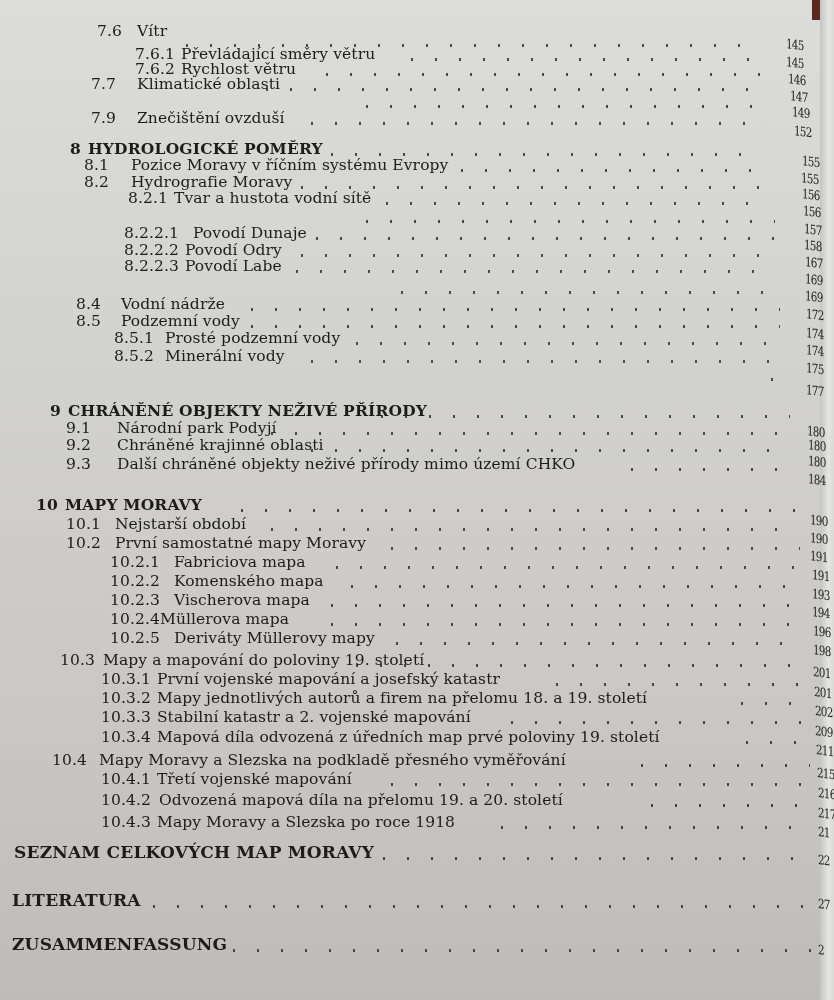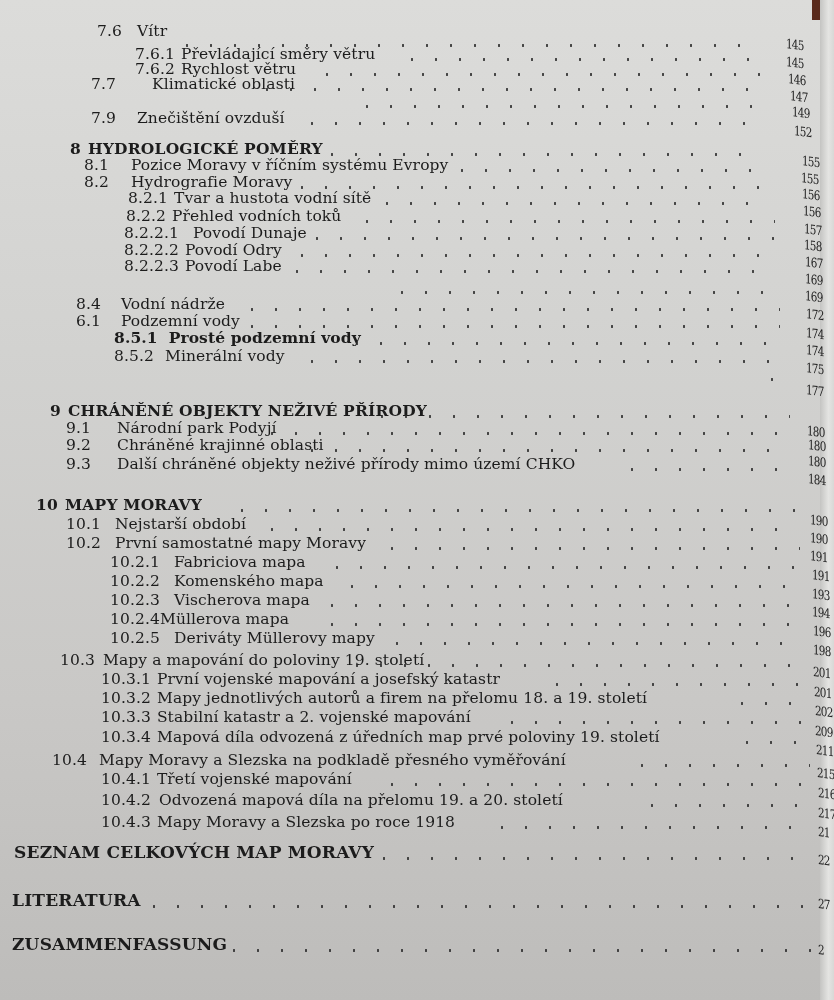--- a/index.html
+++ b/index.html
@@ -88,61 +88,60 @@
 <div class="toc" id="toc">
     <div class="row" style="left: 97px; top: 23px;"><span class="num">7.6</span><span class="title" style="margin-left: 15px;">Vítr</span></div>
     <div class="leader" style="left: 175px; top: 44px; width: 585px;"></div>
     <div class="pg" style="left: 786px; top: 36px;">145</div>
     <div class="row" style="left: 135px; top: 46px;"><span class="num">7.6.1</span><span class="title" style="margin-left: 6px;">Převládající směry větru</span></div>
     <div class="leader" style="left: 400px; top: 58px; width: 360px;"></div>
     <div class="pg" style="left: 786px; top: 54px;">145</div>
     <div class="row" style="left: 135px; top: 61px;"><span class="num">7.6.2</span><span class="title" style="margin-left: 6px;">Rychlost větru</span></div>
     <div class="leader" style="left: 315px; top: 73px; width: 445px;"></div>
     <div class="pg" style="left: 788px; top: 71px;">146</div>
-    <div class="row" style="left: 91px; top: 76px;"><span class="num">7.7</span><span class="title" style="margin-left: 36px;">Klimatické oblasti</span></div>
+    <div class="row" style="left: 91px; top: 76px;"><span class="num">7.7</span><span class="title" style="margin-left: 21px;">Klimatické oblasti</span></div>
     <div class="leader" style="left: 255px; top: 88px; width: 505px;"></div>
     <div class="pg" style="left: 790px; top: 88px;">147</div>
     <div class="leader" style="left: 355px; top: 105px; width: 405px;"></div>
     <div class="pg" style="left: 792px; top: 104px;">149</div>
     <div class="row" style="left: 91px; top: 110px;"><span class="num">7.9</span><span class="title" style="margin-left: 21px;">Znečištění ovzduší</span></div>
     <div class="leader" style="left: 300px; top: 122px; width: 460px;"></div>
     <div class="pg" style="left: 794px; top: 123px;">152</div>
     <div class="row chapter" style="left: 70px; top: 141px;"><span class="num">8</span><span class="title" style="margin-left: 7px;">HYDROLOGICKÉ POMĚRY</span></div>
     <div class="leader" style="left: 320px; top: 153px; width: 440px;"></div>
     <div class="pg" style="left: 802px; top: 153px;">155</div>
     <div class="row" style="left: 84px; top: 157px;"><span class="num">8.1</span><span class="title" style="margin-left: 22px;">Pozice Moravy v říčním systému Evropy</span></div>
     <div class="leader" style="left: 450px; top: 169px; width: 310px;"></div>
     <div class="pg" style="left: 801px; top: 170px;">155</div>
     <div class="row" style="left: 84px; top: 174px;"><span class="num">8.2</span><span class="title" style="margin-left: 22px;">Hydrografie Moravy</span></div>
     <div class="leader" style="left: 290px; top: 186px; width: 480px;"></div>
     <div class="pg" style="left: 802px; top: 186px;">156</div>
     <div class="row" style="left: 128px; top: 190px;"><span class="num">8.2.1</span><span class="title" style="margin-left: 6px;">Tvar a hustota vodní sítě</span></div>
     <div class="leader" style="left: 375px; top: 202px; width: 395px;"></div>
     <div class="pg" style="left: 803px; top: 203px;">156</div>
-    <div class="row" style="left: 126px; top: 208px;"><span class="num">8.2.2</span><span class="title" style="margin-left: 6px;">Přehled vodních toků</span></div>
     <div class="leader" style="left: 355px; top: 220px; width: 420px;"></div>
     <div class="pg" style="left: 804px; top: 221px;">157</div>
     <div class="row" style="left: 124px; top: 225px;"><span class="num">8.2.2.1</span><span class="title" style="margin-left: 14px;">Povodí Dunaje</span></div>
     <div class="leader" style="left: 305px; top: 237px; width: 470px;"></div>
     <div class="pg" style="left: 804px; top: 237px;">158</div>
     <div class="row" style="left: 124px; top: 242px;"><span class="num">8.2.2.2</span><span class="title" style="margin-left: 6px;">Povodí Odry</span></div>
     <div class="leader" style="left: 290px; top: 254px; width: 485px;"></div>
     <div class="pg" style="left: 805px; top: 254px;">167</div>
     <div class="row" style="left: 124px; top: 258px;"><span class="num">8.2.2.3</span><span class="title" style="margin-left: 6px;">Povodí Labe</span></div>
     <div class="leader" style="left: 285px; top: 270px; width: 490px;"></div>
     <div class="pg" style="left: 805px; top: 271px;">169</div>
     <div class="leader" style="left: 390px; top: 291px; width: 390px;"></div>
     <div class="pg" style="left: 805px; top: 288px;">169</div>
     <div class="row" style="left: 76px; top: 296px;"><span class="num">8.4</span><span class="title" style="margin-left: 20px;">Vodní nádrže</span></div>
     <div class="leader" style="left: 240px; top: 308px; width: 540px;"></div>
     <div class="pg" style="left: 806px; top: 306px;">172</div>
-    <div class="row" style="left: 76px; top: 313px;"><span class="num">6.1</span><span class="title" style="margin-left: 20px;">Podzemní vody</span></div>
+    <div class="row" style="left: 76px; top: 313px;"><span class="num">8.5</span><span class="title" style="margin-left: 20px;">Podzemní vody</span></div>
     <div class="leader" style="left: 240px; top: 325px; width: 540px;"></div>
     <div class="pg" style="left: 806px; top: 325px;">174</div>
-    <div class="row" style="left: 114px; top: 330px; font-weight: bold;"><span class="num">8.5.1</span><span class="title" style="margin-left: 11px;">Prosté podzemní vody</span></div>
+    <div class="row" style="left: 114px; top: 330px;"><span class="num">8.5.1</span><span class="title" style="margin-left: 11px;">Prosté podzemní vody</span></div>
     <div class="leader" style="left: 345px; top: 342px; width: 440px;"></div>
     <div class="pg" style="left: 806px; top: 342px;">174</div>
     <div class="row" style="left: 114px; top: 348px;"><span class="num">8.5.2</span><span class="title" style="margin-left: 11px;">Minerální vody</span></div>
     <div class="leader" style="left: 300px; top: 360px; width: 485px;"></div>
     <div class="pg" style="left: 806px; top: 360px;">175</div>
     <div class="leader" style="left: 760px; top: 378px; width: 30px;"></div>
     <div class="pg" style="left: 806px; top: 382px;">177</div>
     <div class="row chapter" style="left: 50px; top: 403px;"><span class="num">9</span><span class="title" style="margin-left: 7px;">CHRÁNĚNÉ OBJEKTY NEŽIVÉ PŘÍRODY</span></div>
     <div class="leader" style="left: 370px; top: 415px; width: 420px;"></div>
     <div class="pg" style="left: 807px; top: 423px;">180</div>

